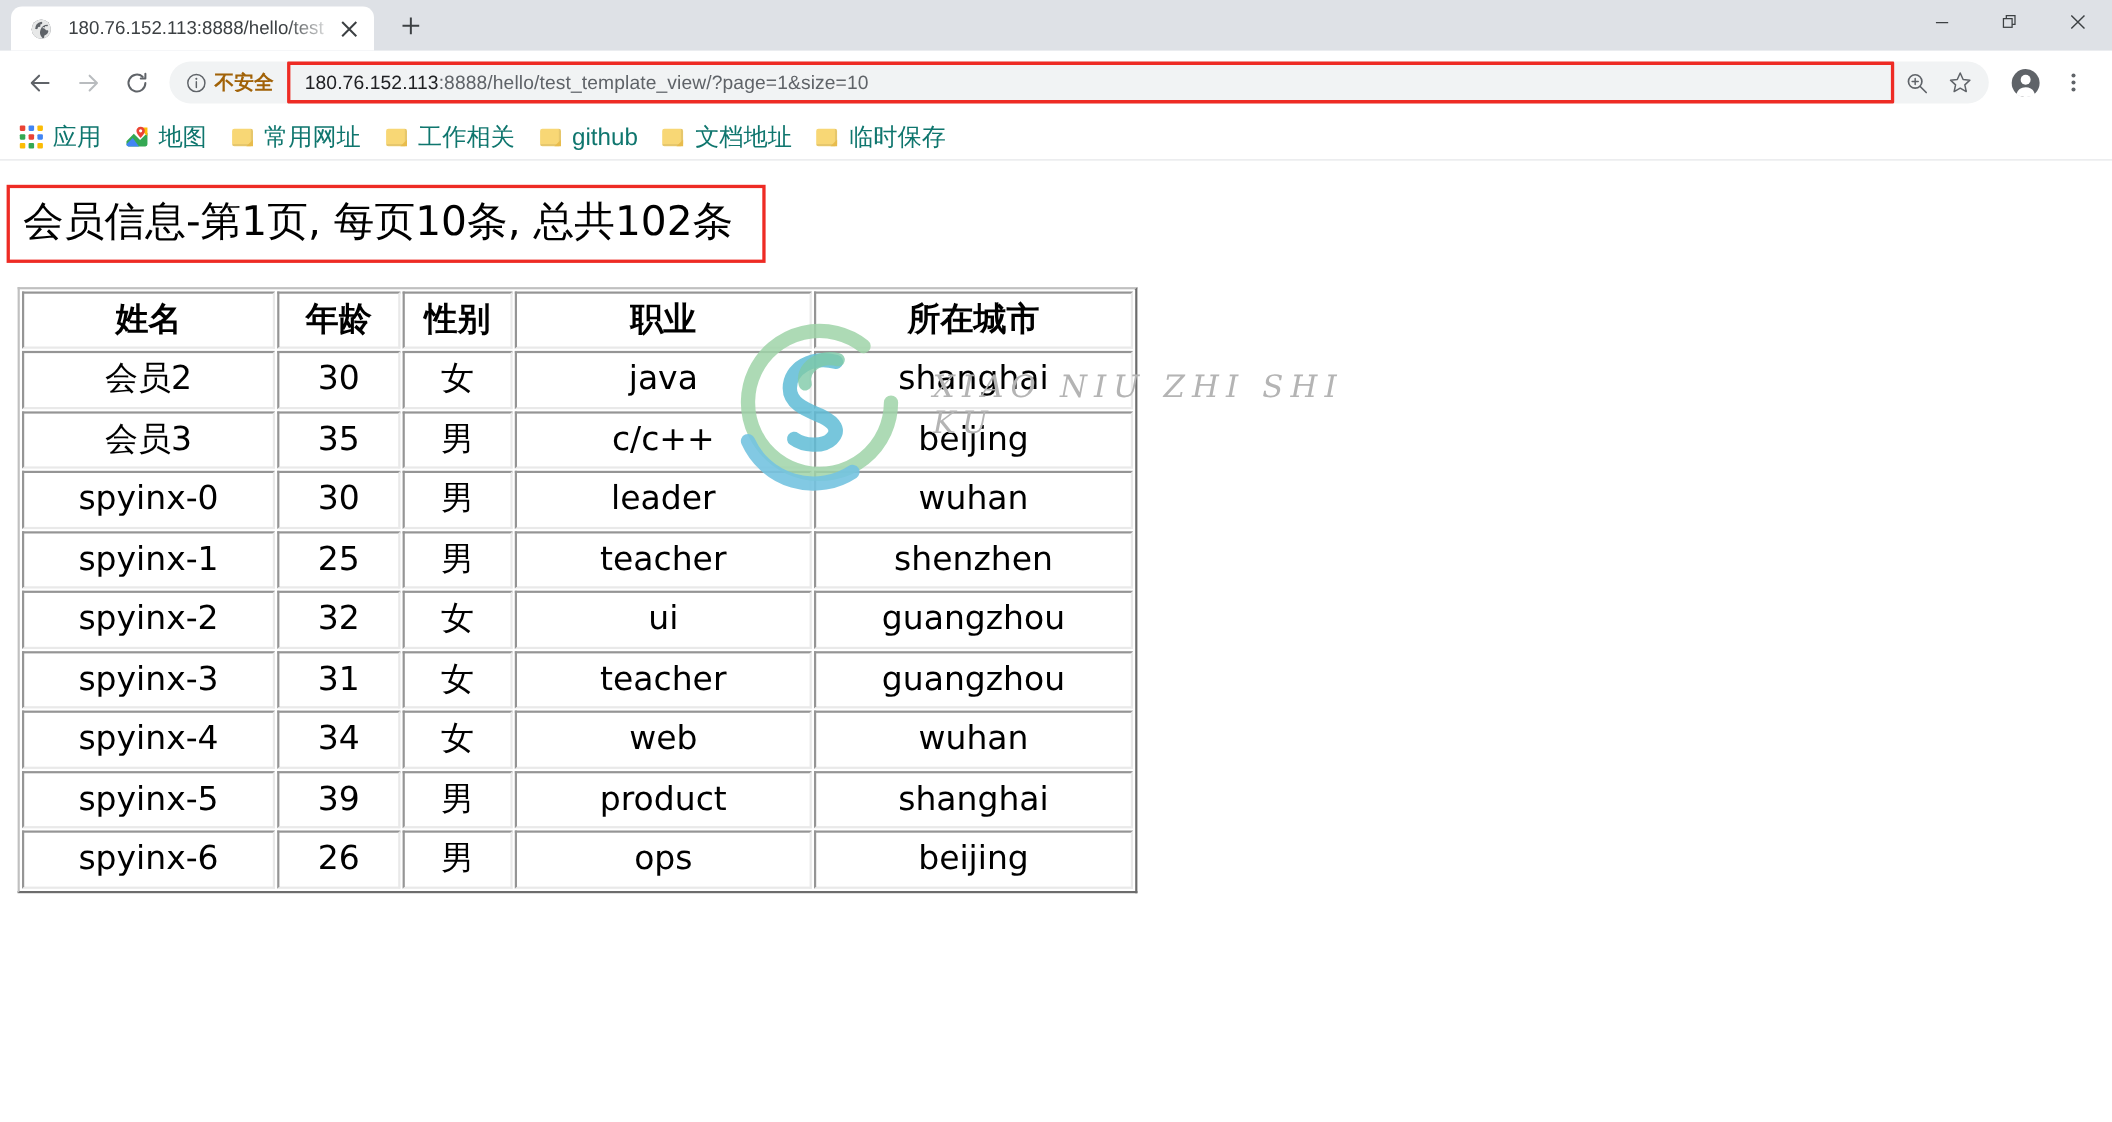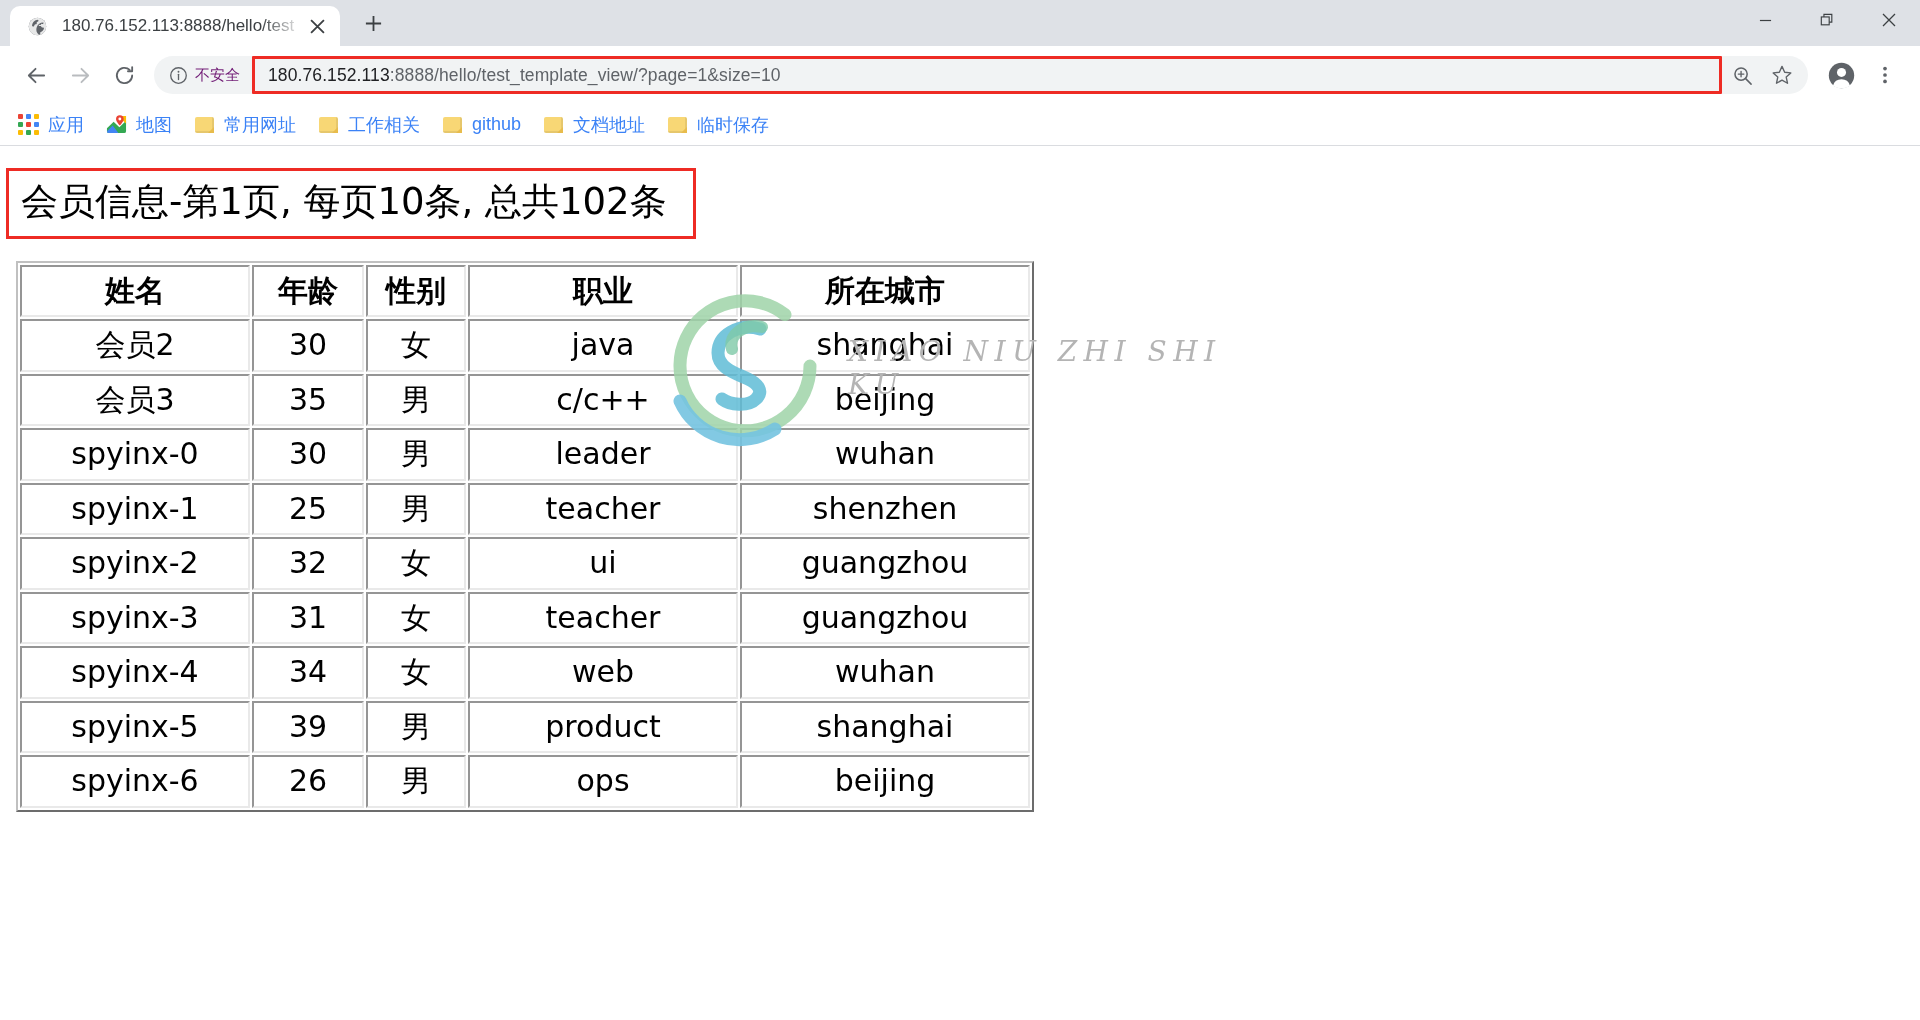--- a/index.html
+++ b/index.html
@@ -63,21 +63,21 @@
   .navbtn.disabled{color:#b9bcbf;}
 
   .omnibox{
     flex:1;height:38px;margin:0 10px 0 8px;
     background:#f1f3f4;border-radius:20px;
     display:flex;align-items:center;position:relative;
     padding-left:14px;box-sizing:border-box;
   }
   .sec-chip{display:flex;align-items:center;flex:0 0 auto;padding-right:10px;}
   .sec-icon{width:20px;height:20px;margin-right:7px;color:#5f6368;display:flex;align-items:center;justify-content:center;}
-  .sec-text{font-size:15px;color:#701a75;white-space:nowrap;}
+  .sec-text{font-size:18px;color:#a16207;white-space:nowrap;font-weight:bold;}
 
   .urlwrap{
     position:relative;flex:1;height:38px;display:flex;align-items:center;
     border:3px solid #ee2b24;box-sizing:border-box;
     margin-left:2px;margin-right:0;
     padding-left:13px;
     border-radius:1px;
   }
   .urltext{font-size:17.5px;color:#5f6368;white-space:nowrap;letter-spacing:.1px;}
   .urltext .host{color:#202124;}
@@ -94,21 +94,21 @@
     height:42px;background:#ffffff;
     display:flex;align-items:center;padding:0 8px;box-sizing:border-box;
     border-bottom:1px solid #dadce0;
   }
   .bm{
     display:flex;align-items:center;height:30px;
     padding:0 9px;margin-right:3px;border-radius:4px;cursor:pointer;
     white-space:nowrap;
   }
   .bm-icon{width:22px;height:22px;margin-right:9px;display:flex;align-items:center;justify-content:center;flex:0 0 22px;}
-  .bm-label{font-size:18px;color:#3b82f6;}
+  .bm-label{font-size:22px;color:#0f766e;}
 
   .folder-ico{
     width:19px;height:16px;background:#f8d775;border-radius:2px 2px 2px 2px;
     position:relative;box-shadow:inset -2px -2px 0 rgba(0,0,0,.07);
   }
   .folder-ico:after{
     content:"";position:absolute;right:0;bottom:0;
     border-style:solid;border-width:0 0 6px 6px;
     border-color:transparent transparent #e8bc4c transparent;
   }

